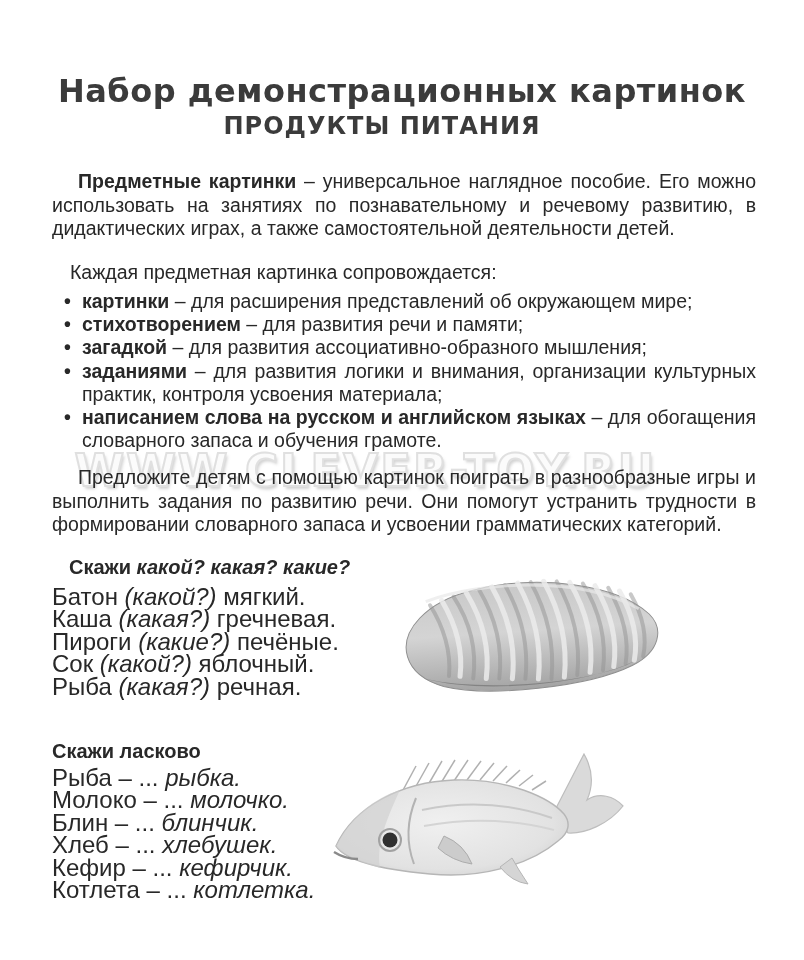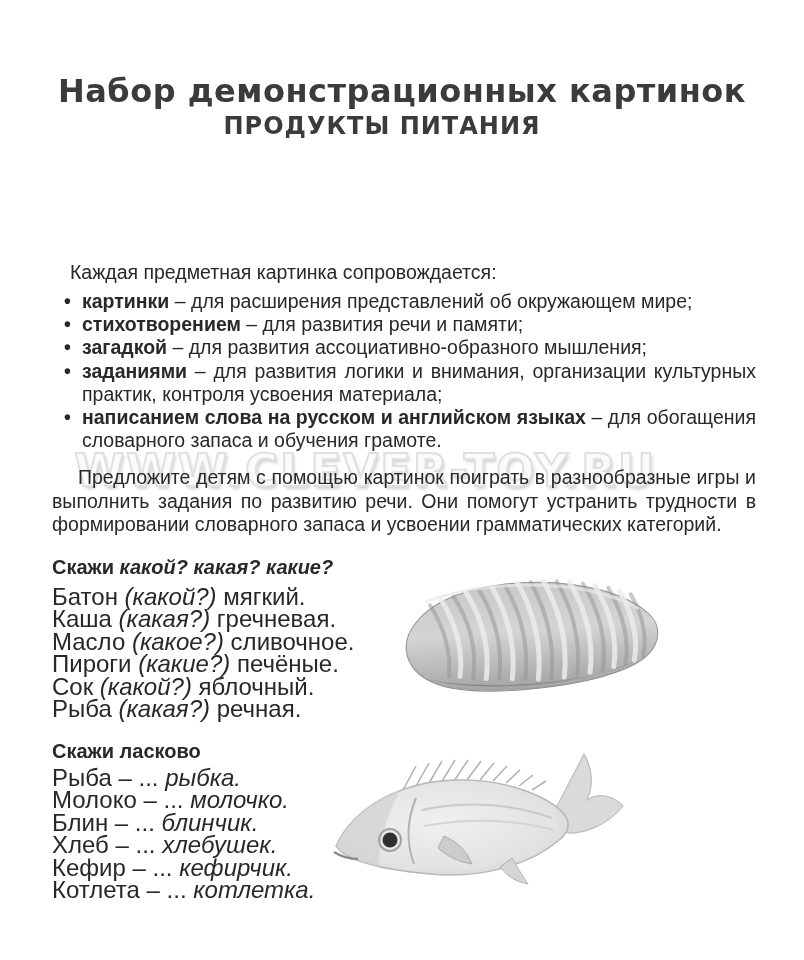--- a/index.html
+++ b/index.html
@@ -44,61 +44,61 @@
     -webkit-text-stroke:2px #e0e0e0;
     text-shadow:2px 3px 3px rgba(130,130,130,0.35);
     z-index:1; white-space:nowrap;
   }
   
   .sec-head {
     position:absolute; left:52px; font-size:20px; font-weight:bold;
     color:#282828; z-index:2;
   }
   .sec-head .it { font-style:italic; }
-  .sec1-head { top:556px; }
+  .sec1-head { top:556px;margin-left:17px; }
   .sec2-head { top:740px; }
   .word-list { position:absolute; left:52px; z-index:2; }
   .sec1-list { top:586px; }
   .sec2-list { top:767px; }
   .word-line { font-size:24px; line-height:22.4px; color:#282828; white-space:pre; }
   .word-line .q { font-style:italic; }
   
   .photo { position:absolute; z-index:0; }
   .bread-photo { left:392px; top:564px; }
   .fish-photo  { left:330px; top:740px; }
 </style>
 </head>
 <body>
 
 <div class="page">
 
   <div class="title1">Набор демонстрационных картинок</div>
   <div class="title2">ПРОДУКТЫ ПИТАНИЯ</div>
 
+  <div class="para para1"><span class="bt">Предметные картинки</span><span> – универсальное наглядное пособие. Его можно использовать на занятиях по познавательному и речевому развитию, в дидактических играх, а также самостоятельной деятельности детей.</span></div>
 
   <div class="acc-heading">Каждая предметная картинка сопровождается:</div>
 
   <div class="bullets">
     <div class="bullet-row"><span class="bt">картинки</span><span> – для расширения представлений об окружающем мире;</span></div>
     <div class="bullet-row"><span class="bt">стихотворением</span><span> – для развития речи и памяти;</span></div>
     <div class="bullet-row"><span class="bt">загадкой</span><span> – для развития ассоциативно-образного мышления;</span></div>
     <div class="bullet-row"><span class="bt">заданиями</span><span> – для развития логики и внимания, организации культурных практик, контроля усвоения материала;</span></div>
     <div class="bullet-row"><span class="bt">написанием слова на русском и английском языках</span><span> – для обогащения словарного запаса и обучения грамоте.</span></div>
   </div>
 
   <div class="watermark">WWW.CLEVER-TOY.RU</div>
 
   <div class="para para2">Предложите детям с помощью картинок поиграть в разнообразные игры и выполнить задания по развитию речи. Они помогут устранить трудности в формировании словарного запаса и усвоении грамматических категорий.</div>
 
   <div class="sec-head sec1-head"><span>Скажи </span><span class="it">какой? какая? какие?</span></div>
 
   <div class="word-list sec1-list">
     <div class="word-line"><span>Батон </span><span class="q">(какой?)</span><span> мягкий.</span></div>
     <div class="word-line"><span>Каша </span><span class="q">(какая?)</span><span> гречневая.</span></div>
-    <div class="word-line"><span>Масло </span><span class="q">(какое?)</span><span> сливочное.</span></div>
     <div class="word-line"><span>Пироги </span><span class="q">(какие?)</span><span> печёные.</span></div>
     <div class="word-line"><span>Сок </span><span class="q">(какой?)</span><span> яблочный.</span></div>
     <div class="word-line"><span>Рыба </span><span class="q">(какая?)</span><span> речная.</span></div>
   </div>
 
   <svg class="photo bread-photo" width="286" height="134" viewBox="0 0 286 134" aria-hidden="true">
     <defs>
       <linearGradient id="breadGrad" x1="0" y1="0" x2="0" y2="1">
         <stop offset="0" stop-color="#c9c9c9"></stop>
         <stop offset="0.45" stop-color="#d4d4d4"></stop>

